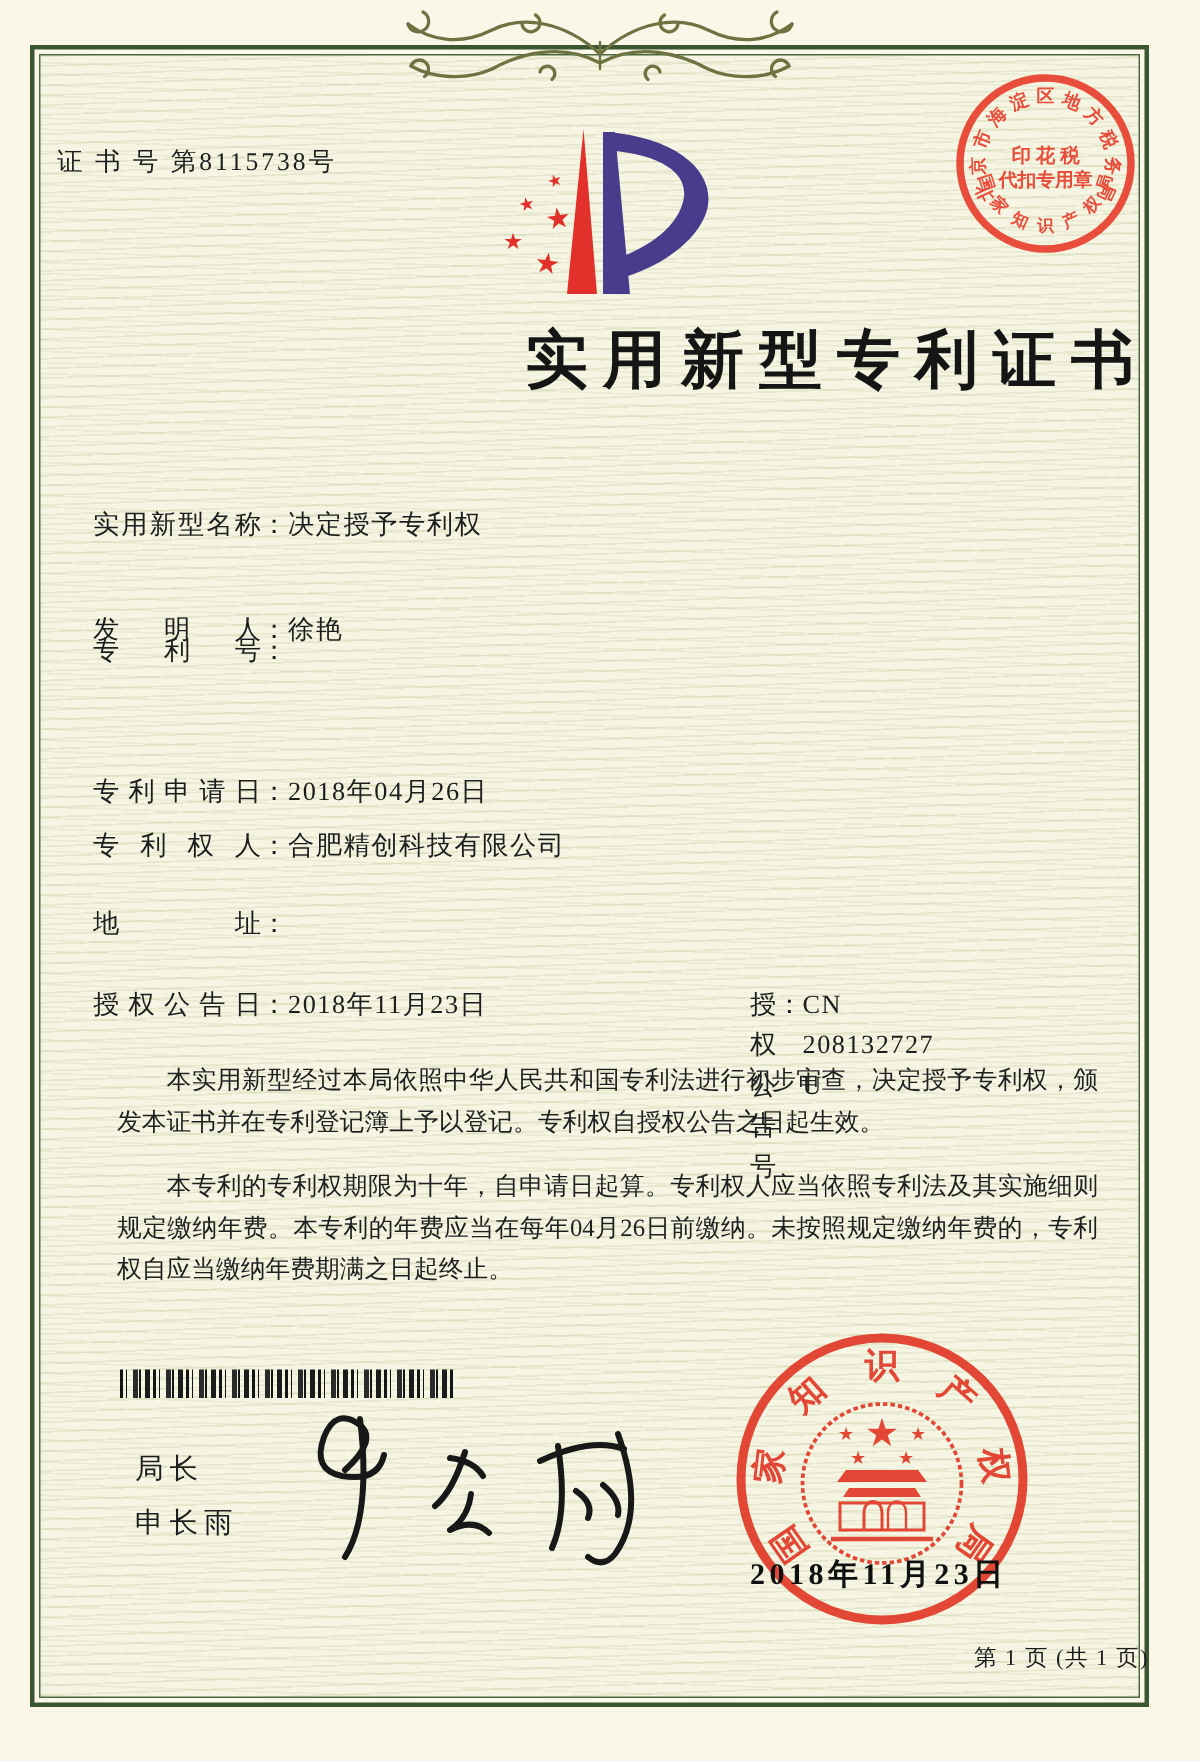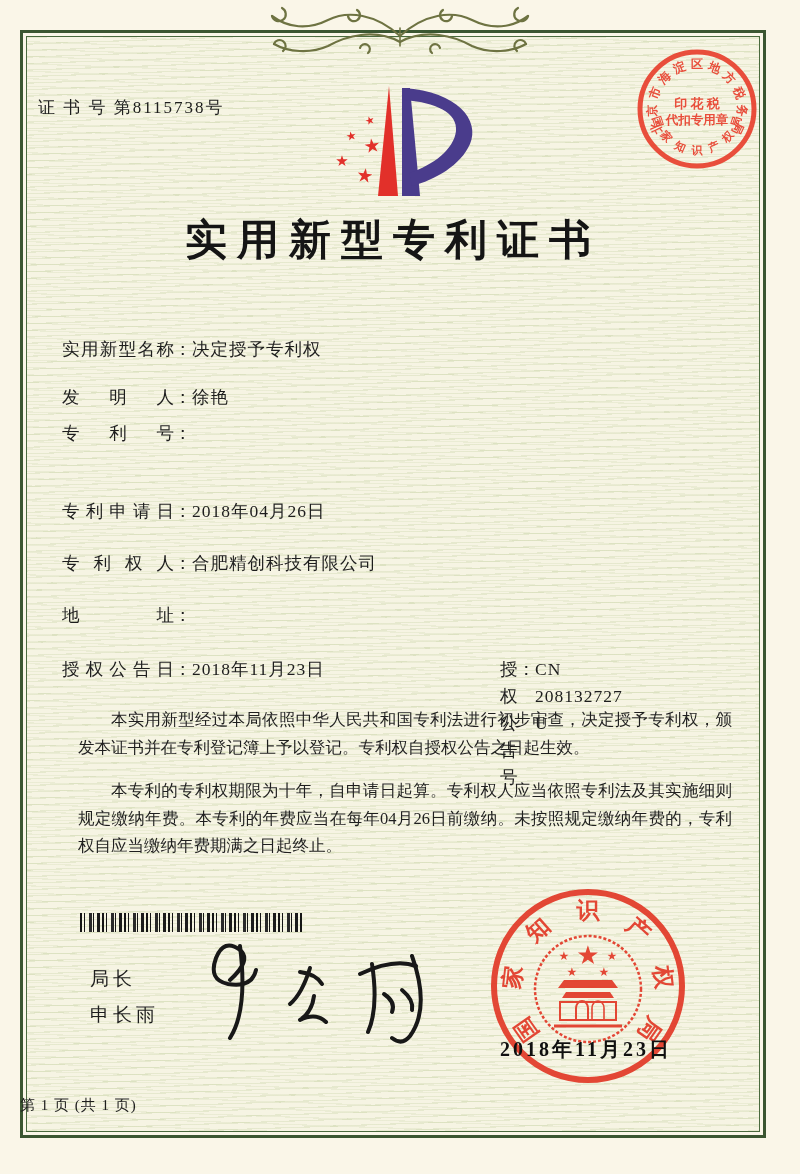--- a/index.html
+++ b/index.html
@@ -18,21 +18,21 @@
     border:1px solid #4a6a3e;
     background:
       repeating-linear-gradient(178deg, rgba(164,186,120,.20) 0 1.2px, rgba(0,0,0,0) 1.2px 6.5px),
       repeating-linear-gradient(182deg, rgba(164,186,120,.14) 0 1.2px, rgba(0,0,0,0) 1.2px 7.4px),
       #f6f4e3;
   }
   .ornament{position:absolute;left:248px;top:2px;width:304px;height:58px;z-index:3;}
   .cert-no{position:absolute;left:38px;top:96px;font-size:17px;letter-spacing:2px;z-index:2;}
   .logo{position:absolute;left:318px;top:80px;width:164px;height:122px;z-index:2;}
   .title{
-    position:absolute;left:20px;top:212px;width:746px;text-align:center;
+    position:absolute;left:20px;top:212px;width:746px;text-align:right;
     font-size:42px;font-weight:bold;letter-spacing:10px;color:#151515;z-index:2;
   }
   .fields{position:absolute;left:62px;top:0;width:690px;z-index:2;font-size:17.5px;}
   .frow{position:absolute;left:0;display:flex;align-items:flex-start;line-height:27px;}
   .fl{width:112px;display:inline-block;text-align:justify;text-align-last:justify;flex:0 0 112px;}
   .fcolon{flex:0 0 18px;}
   .fv{letter-spacing:1px;}
   .fv-wrap{max-width:520px;}
   .grant-right{position:absolute;left:398px;top:0;display:flex;font-size:17.5px;line-height:27px;margin-left:40px;}
   .paras{
@@ -52,21 +52,21 @@
   .signer-title{position:absolute;left:90px;top:966px;font-size:19px;letter-spacing:4px;z-index:2;}
   .signer-name{position:absolute;left:90px;top:1002px;font-size:19px;letter-spacing:4px;z-index:2;}
   .signature{position:absolute;left:200px;top:938px;width:240px;height:110px;z-index:2;}
   .main-seal{position:absolute;left:488px;top:886px;width:200px;height:200px;z-index:2;opacity:.93;}
   .seal-date{
     position:absolute;left:500px;top:1036px;font-size:20px;letter-spacing:3px;
     color:#101010;z-index:4;font-weight:bold;
   }
   .tax-seal{position:absolute;left:636px;top:48px;width:122px;height:122px;z-index:3;opacity:.92;}
   .footer{
-    position:absolute;left:20px;top:1096px;width:746px;text-align:left;
+    position:absolute;left:20px;top:1096px;width:746px;text-align:right;
     font-size:15px;letter-spacing:1px;z-index:2;
   }
   svg text{font-family:"Liberation Serif","DejaVu Serif",serif;}
 </style>
 </head>
 <body>
 
 <div class="frame-outer">
   <div class="frame-inner"></div>
 </div>
@@ -105,30 +105,30 @@
 </svg>
 
 <div class="title">实用新型专利证书</div>
 
 <div class="fields">
   <div class="frow" style="top:336px">
     <span class="fl">实用新型名称</span>
       <span class="fcolon">：</span>
       <span class="fv">决定授予专利权</span>
   </div>
-  <div class="frow" style="top:384px">
+  <div class="frow" style="top:406px">
     <span class="fl">发明人</span>
       <span class="fcolon">：</span>
       <span class="fv">徐艳</span>
   </div>
   <div class="frow" style="top:420px">
     <span class="fl">专利号</span>
       <span class="fcolon">：</span>
   </div>
-  <div class="frow" style="top:498px">
+  <div class="frow" style="top:514px">
     <span class="fl">专利申请日</span>
       <span class="fcolon">：</span>
       <span class="fv">2018年04月26日</span>
   </div>
   <div class="frow" style="top:550px">
     <span class="fl">专利权人</span>
       <span class="fcolon">：</span>
       <span class="fv">合肥精创科技有限公司</span>
   </div>
   <div class="frow" style="top:602px">

